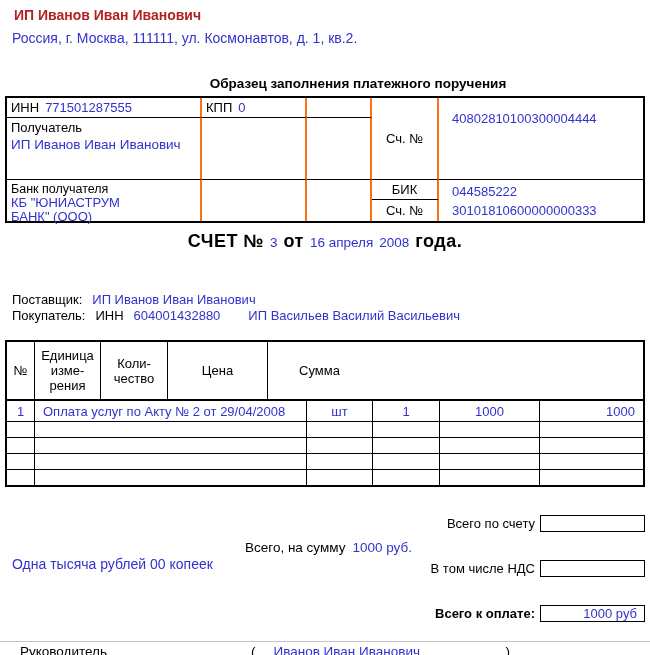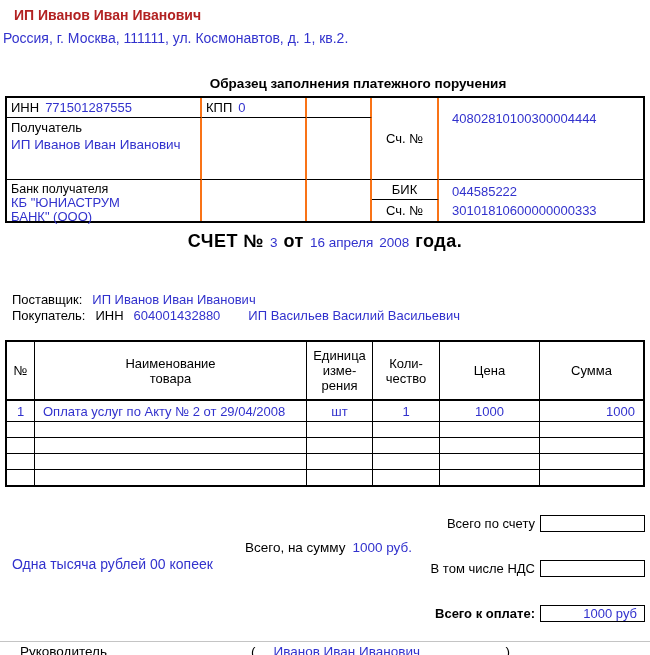--- a/index.html
+++ b/index.html
@@ -7,21 +7,21 @@
     width:650px;height:655px;background:#ffffff;position:relative;
     font-family:"Liberation Sans", sans-serif;color:#000;overflow:hidden;
   }
   .abs{position:absolute;}
   .blue{color:#3232cd;}
   .red{color:#b22222;}
   .pre{white-space:pre-line;}
 
   
   .hdr1{left:14px;top:7px;font-size:14px;font-weight:bold;}
-  .hdr2{left:3px;top:30px;font-size:14px;}
+  .hdr2{left:12px;top:30px;font-size:14px;}
   .doc-title{left:0;top:76px;width:650px;text-align:center;font-size:13.5px;font-weight:bold;margin-left:33px;}
 
   
   .req{left:5px;top:96px;width:640px;height:127px;border:2px solid #000;box-sizing:border-box;}
   .req .cell{position:absolute;box-sizing:border-box;font-size:13px;}
   .br{border-right:2px solid #f97316;}
   .bb{border-bottom:1px solid #000;}
   .pad{padding:2px 4px;}
   .lblval .lbl{margin-right:6px;}
   .acct{font-size:14px;}
@@ -126,22 +126,20 @@
 <div class="abs party p1">
   <span>Поставщик:</span><span class="v blue">ИП  Иванов Иван Иванович</span>
 </div>
 <div class="abs party p2">
   <span>Покупатель:</span><span class="v">ИНН</span><span class="v blue">604001432880</span><span class="v2 blue">ИП Васильев Василий Васильевич</span>
 </div>
 
 <div class="abs items">
   <div class="trow head">
     <div class="tc c0 pre">№</div>
-    <div class="tc c1 pre">Наименование
-товара</div>
     <div class="tc c2 pre">Единица
 изме-
 рения</div>
     <div class="tc c3 pre">Коли-
 чество</div>
     <div class="tc c4 pre">Цена</div>
     <div class="tc c5 pre">Сумма</div>
   </div>
   <div class="trow data">
     <div class="tc c0 blue">1</div>

